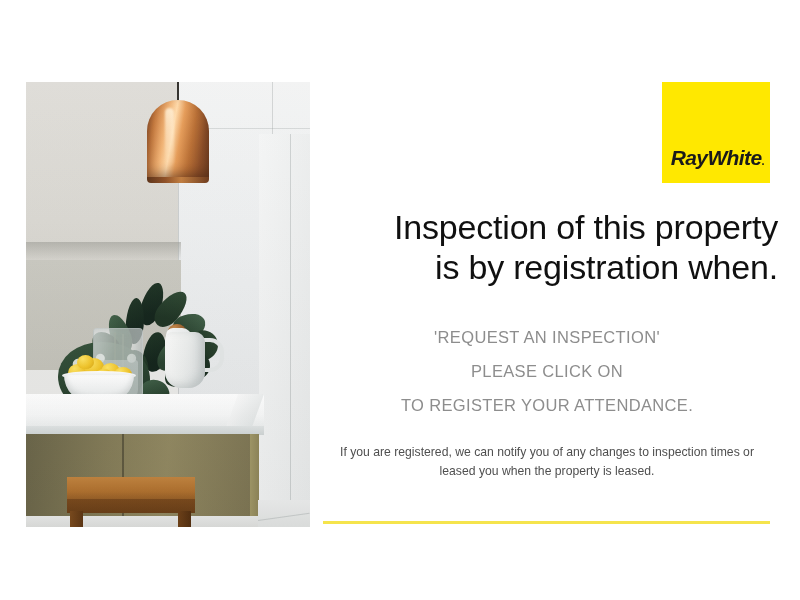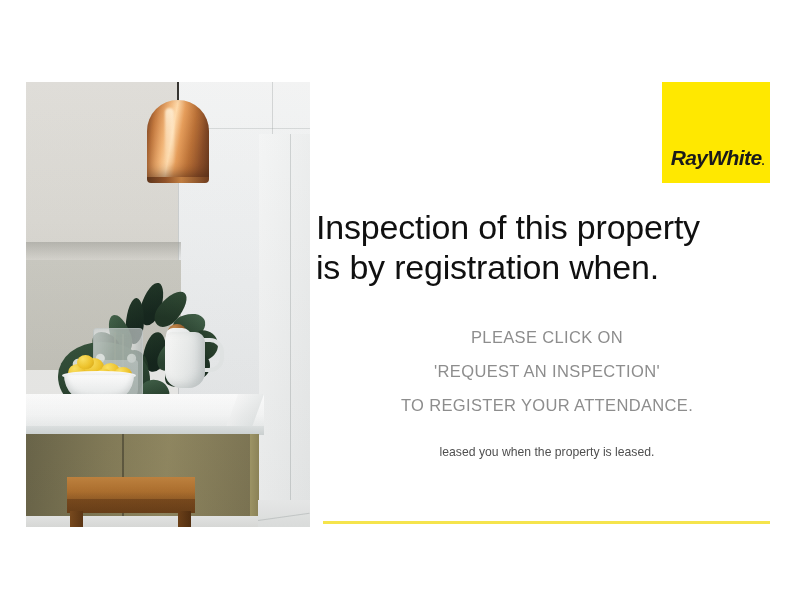--- a/index.html
+++ b/index.html
@@ -293,21 +293,21 @@
     font-weight: 700;
     font-size: 11px;
     vertical-align: baseline;
   }
 
   #headline {
     position: absolute;
     left: 316px;
     top: 207px;
     width: 462px;
-    text-align: left;
+    text-align: right;
     color: #101010;
     font-size: 34px;
     line-height: 40px;
     font-weight: 400;
     letter-spacing: -0.2px;
   }
   #headline .hl-line { display: block; }
 
   #midblock {
     position: absolute;
@@ -430,24 +430,25 @@
   <div id="logo">
     <div id="logo-text"><span>Ray</span><span>White</span><span id="logo-reg">.</span></div>
   </div>
 
   <div id="headline">
     <span class="hl-line">Inspection of this property</span>
     <span class="hl-line">is by registration when.</span>
   </div>
 
   <div id="midblock">
+    <span class="mid-line">'REQUEST AN INSPECTION'</span>
     <span class="mid-line">PLEASE CLICK ON</span>
-    <span class="mid-line">'REQUEST AN INSPECTION'</span>
     <span class="mid-line">TO REGISTER YOUR ATTENDANCE.</span>
   </div>
 
   <div id="fineprint">
+    <span class="fp-line">If you are registered, we can notify you of any changes to inspection times or</span>
     <span class="fp-line">leased you when the property is leased.</span>
   </div>
 
   <div id="rule"></div>
 
 </div>
 
 </body></html>

